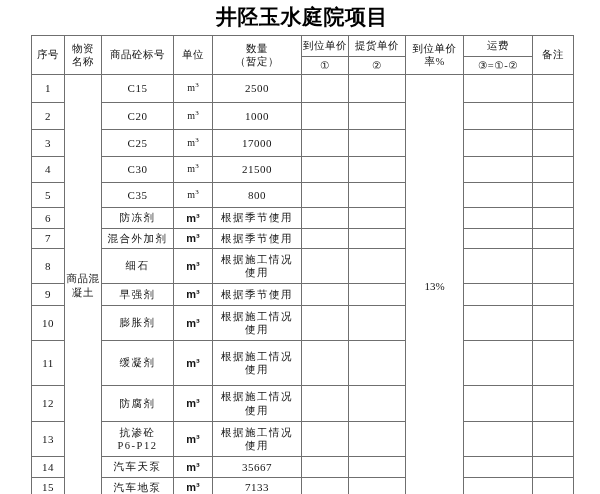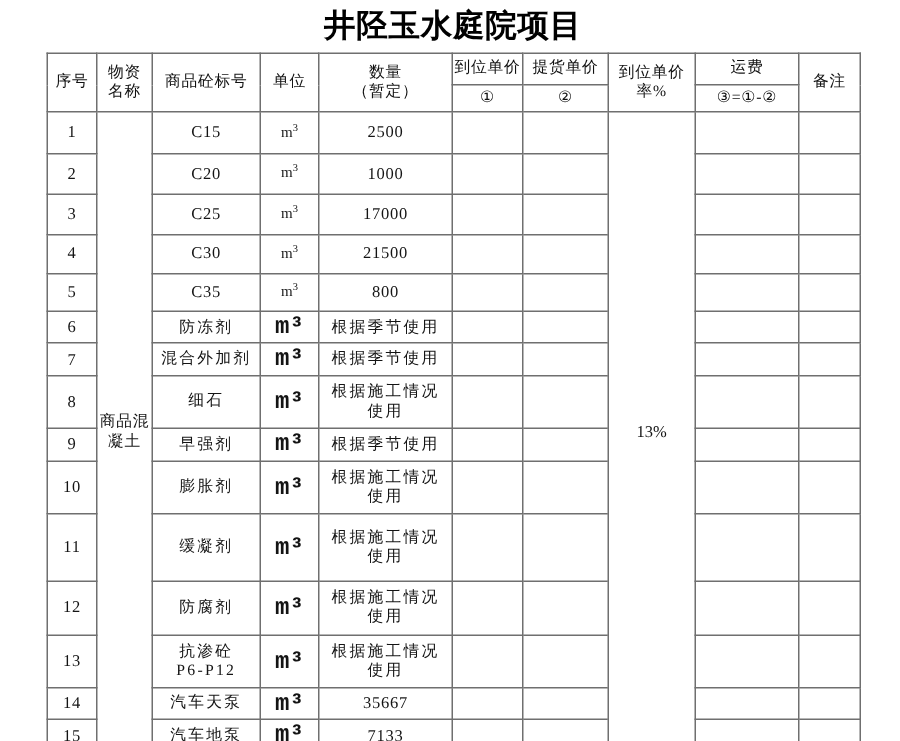--- a/index.html
+++ b/index.html
@@ -22,21 +22,21 @@
     text-align:center;vertical-align:middle;
     padding:0 1px;overflow:hidden;
     white-space:pre-line;line-height:1.28;
     font-size:10.5px;
   }
   td.hd{font-size:10.5px;letter-spacing:0.5px;color:#111;}
   td.num{font-size:11px;letter-spacing:0.5px;}
   td.cn{letter-spacing:1.5px;}
   td.unit-serif{font-size:10px;text-align:center;}
   td.unit-serif sup{font-size:7px;}
-  td.unit-bold{font-family:Liberation Mono, monospace;font-weight:bold;font-size:16px;}
+  td.unit-bold{font-family:Liberation Sans, sans-serif;font-weight:bold;font-size:11px;}
   td.merged-name{letter-spacing:0.5px;}
   td.merged-vat{font-size:11px;}
 </style>
 </head>
 <body>
 
 <div class="page">
   <div class="title">井陉玉水庭院项目</div>
 
   <table class="sheet">

